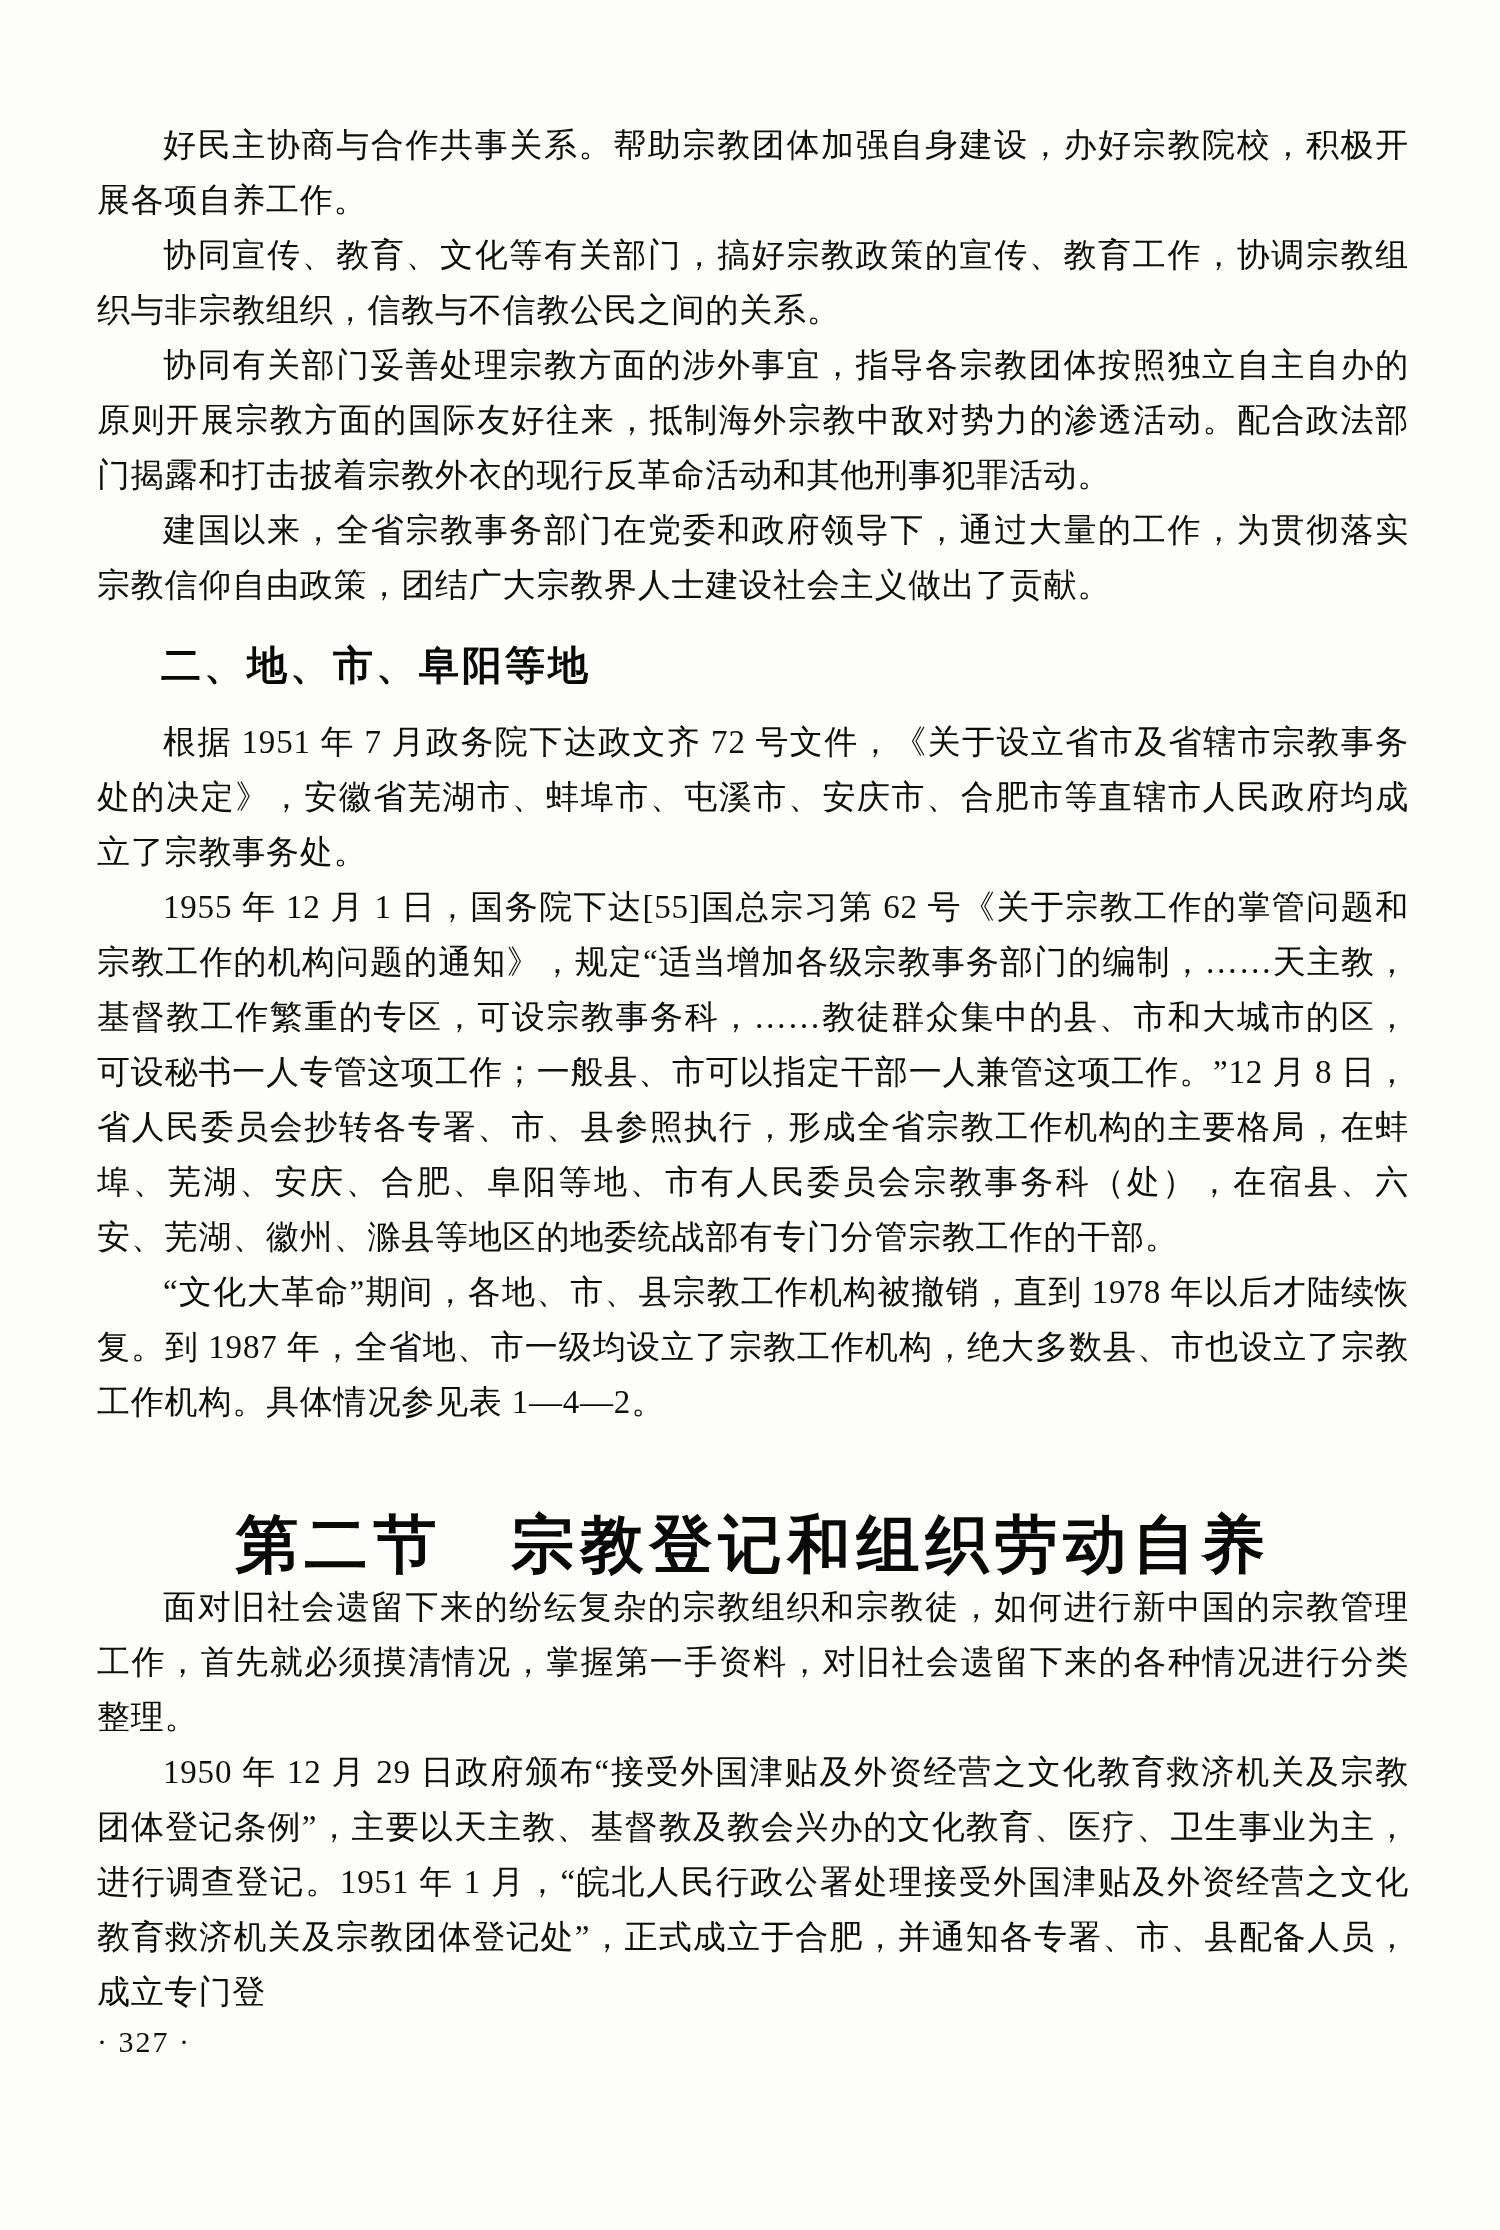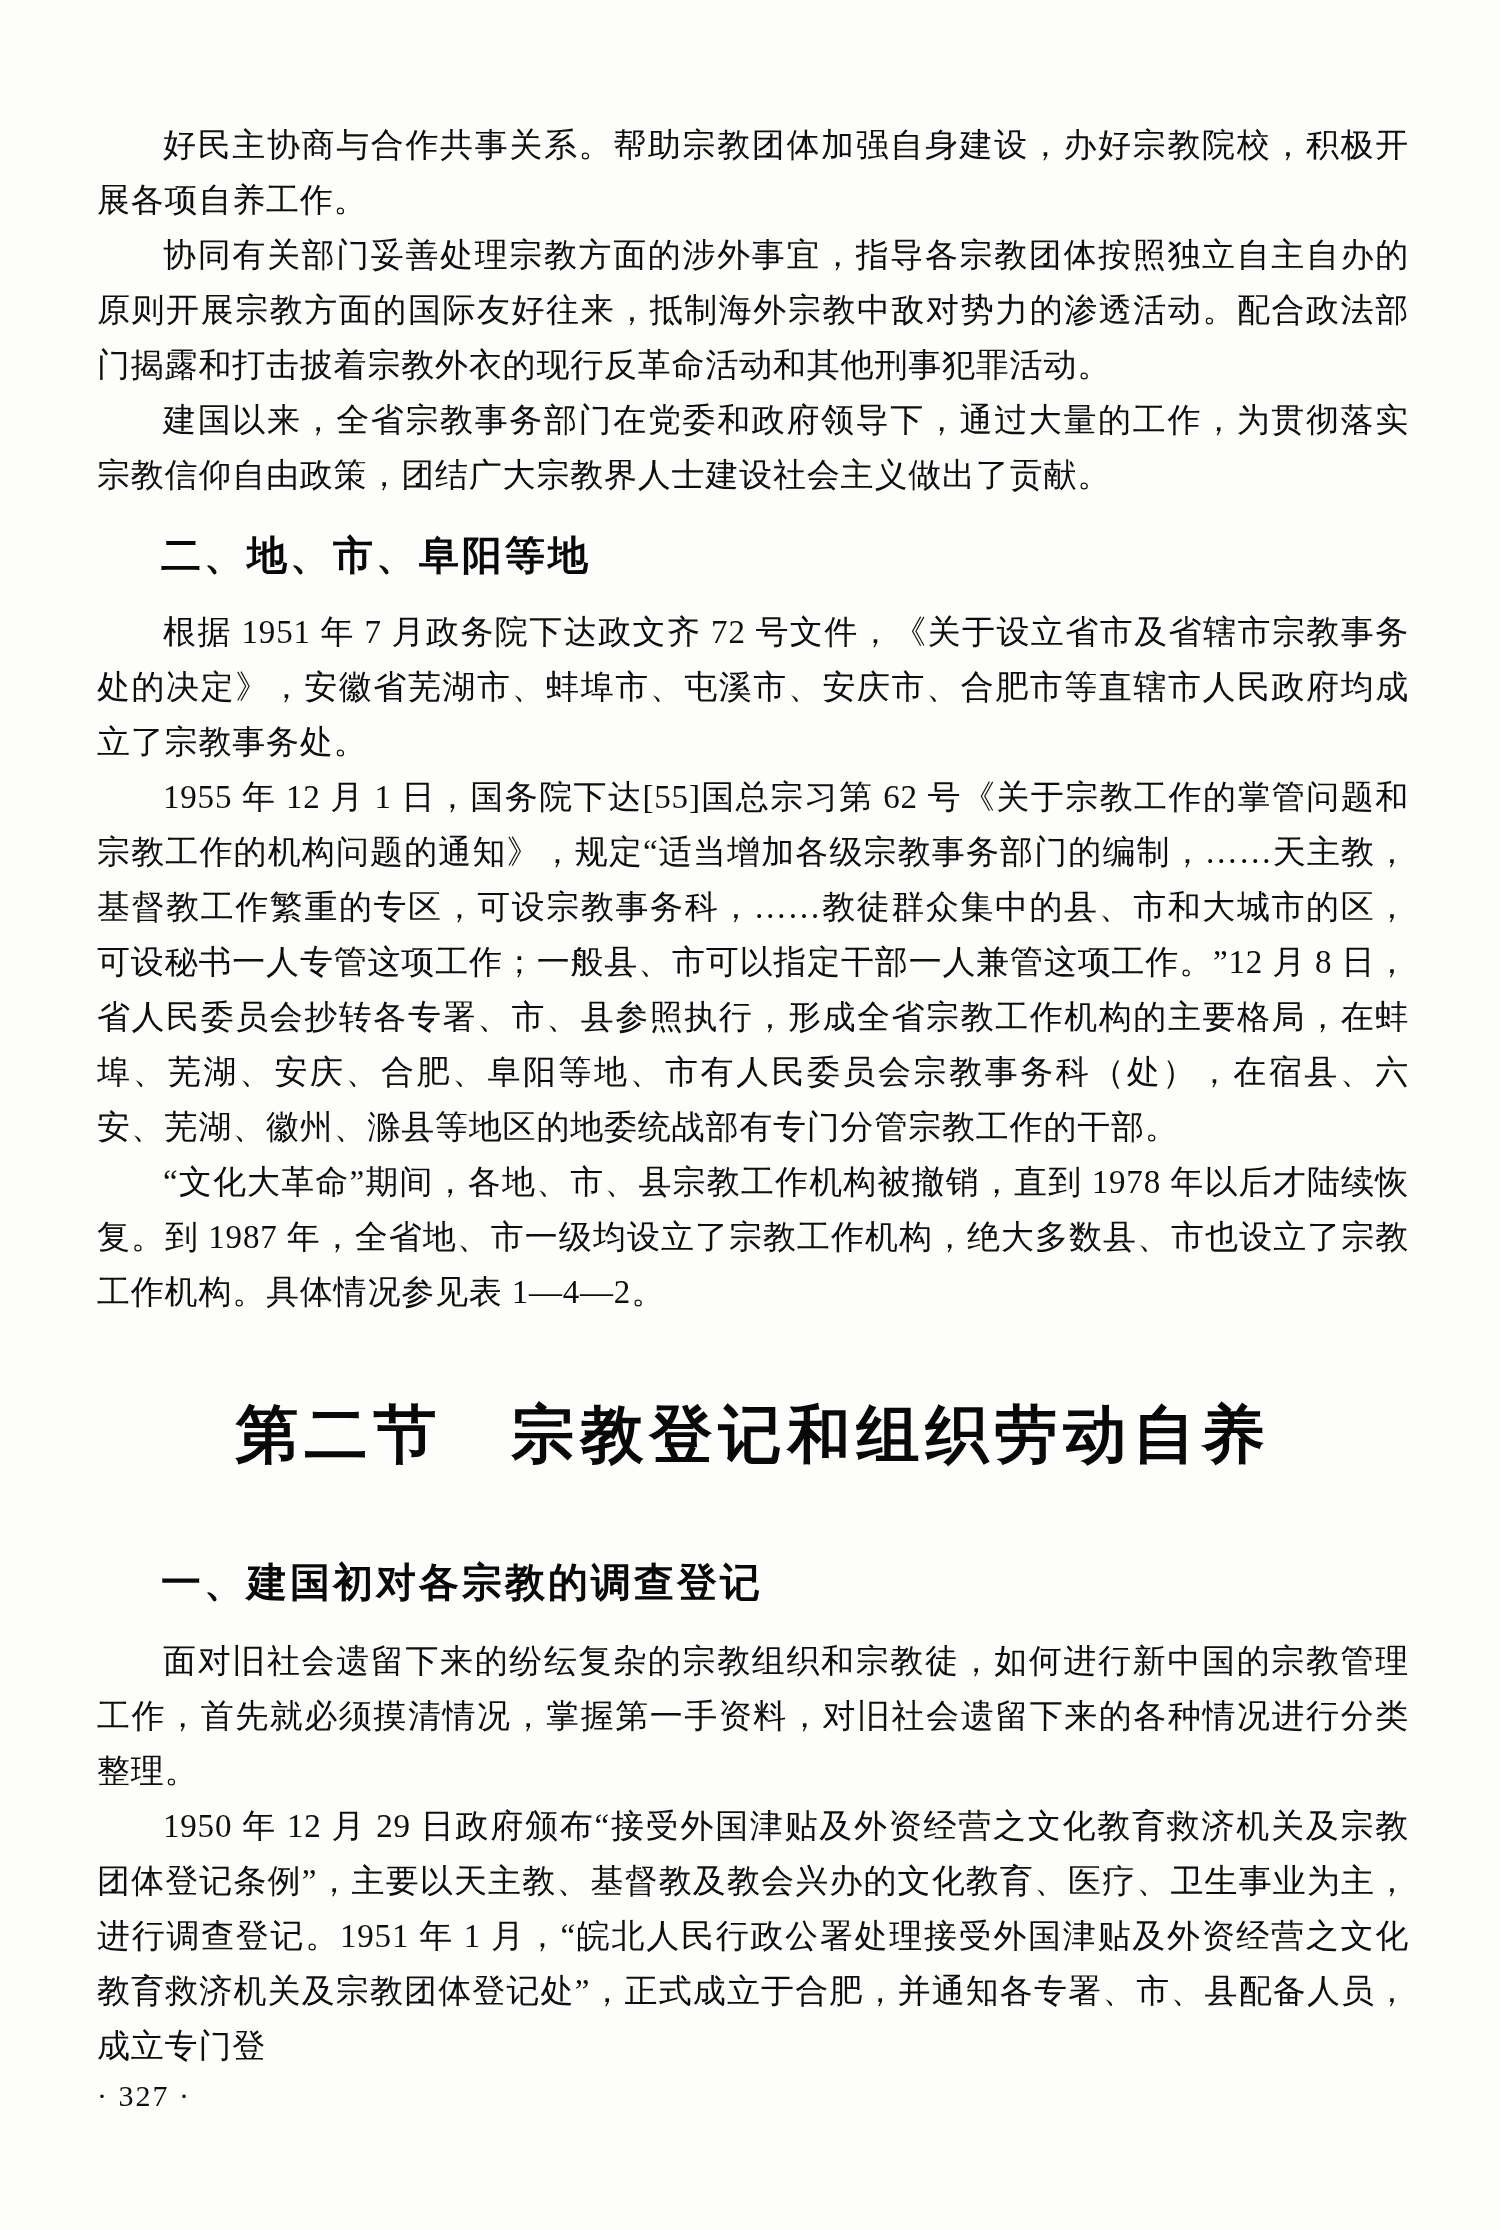--- a/index.html
+++ b/index.html
@@ -62,31 +62,31 @@
     margin-top: 2px;
     color: #0e0e0e;
   }
 </style>
 </head>
 <body>
 
 <div class="page">
 
   <p class="body-para">好民主协商与合作共事关系。帮助宗教团体加强自身建设，办好宗教院校，积极开展各项自养工作。</p>
+  <p class="body-para">协同宣传、教育、文化等有关部门，搞好宗教政策的宣传、教育工作，协调宗教组织与非宗教组织，信教与不信教公民之间的关系。</p>
   <p class="body-para">协同有关部门妥善处理宗教方面的涉外事宜，指导各宗教团体按照独立自主自办的原则开展宗教方面的国际友好往来，抵制海外宗教中敌对势力的渗透活动。配合政法部门揭露和打击披着宗教外衣的现行反革命活动和其他刑事犯罪活动。</p>
   <p class="body-para">建国以来，全省宗教事务部门在党委和政府领导下，通过大量的工作，为贯彻落实宗教信仰自由政策，团结广大宗教界人士建设社会主义做出了贡献。</p>
 
   <h2 class="subhead">二、地、市、阜阳等地</h2>
 
   <p class="body-para">根据 1951 年 7 月政务院下达政文齐 72 号文件，《关于设立省市及省辖市宗教事务处的决定》，安徽省芜湖市、蚌埠市、屯溪市、安庆市、合肥市等直辖市人民政府均成立了宗教事务处。</p>
   <p class="body-para">1955 年 12 月 1 日，国务院下达[55]国总宗习第 62 号《关于宗教工作的掌管问题和宗教工作的机构问题的通知》，规定“适当增加各级宗教事务部门的编制，……天主教，基督教工作繁重的专区，可设宗教事务科，……教徒群众集中的县、市和大城市的区，可设秘书一人专管这项工作；一般县、市可以指定干部一人兼管这项工作。”12 月 8 日，省人民委员会抄转各专署、市、县参照执行，形成全省宗教工作机构的主要格局，在蚌埠、芜湖、安庆、合肥、阜阳等地、市有人民委员会宗教事务科（处），在宿县、六安、芜湖、徽州、滁县等地区的地委统战部有专门分管宗教工作的干部。</p>
   <p class="body-para">“文化大革命”期间，各地、市、县宗教工作机构被撤销，直到 1978 年以后才陆续恢复。到 1987 年，全省地、市一级均设立了宗教工作机构，绝大多数县、市也设立了宗教工作机构。具体情况参见表 1—4—2。</p>
 
   <h1 class="section-title">第二节　宗教登记和组织劳动自养</h1>
 
-  <h2 class="subhead mt-lg">一、建国初对各宗教的调查登记</h2>
 
   <p class="body-para">面对旧社会遗留下来的纷纭复杂的宗教组织和宗教徒，如何进行新中国的宗教管理工作，首先就必须摸清情况，掌握第一手资料，对旧社会遗留下来的各种情况进行分类整理。</p>
   <p class="body-para">1950 年 12 月 29 日政府颁布“接受外国津贴及外资经营之文化教育救济机关及宗教团体登记条例”，主要以天主教、基督教及教会兴办的文化教育、医疗、卫生事业为主，进行调查登记。1951 年 1 月，“皖北人民行政公署处理接受外国津贴及外资经营之文化教育救济机关及宗教团体登记处”，正式成立于合肥，并通知各专署、市、县配备人员，成立专门登</p>
 
   <div class="page-number">· 327 ·</div>
 
 </div>
 
 </body></html>

